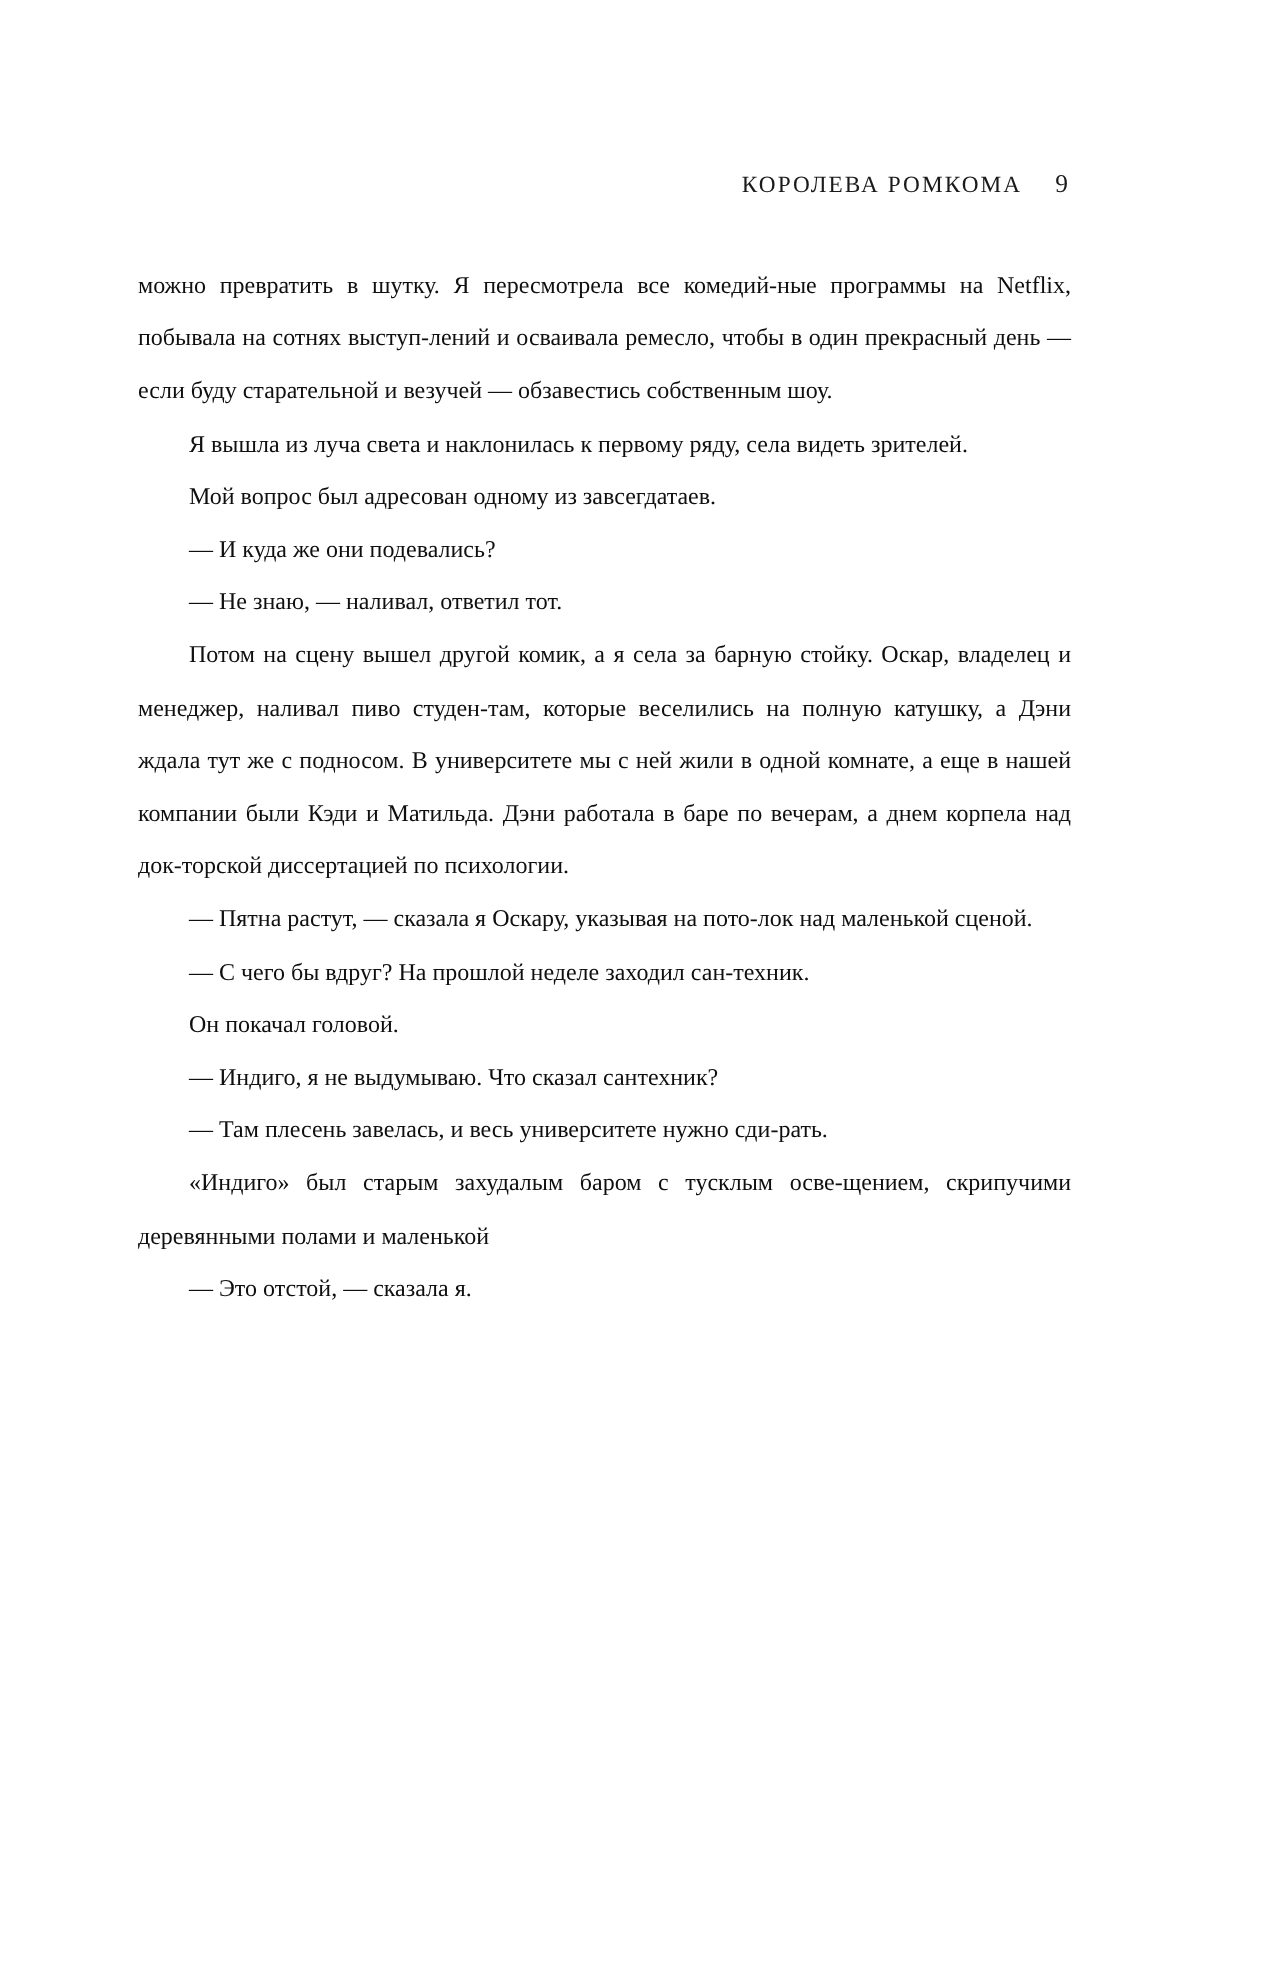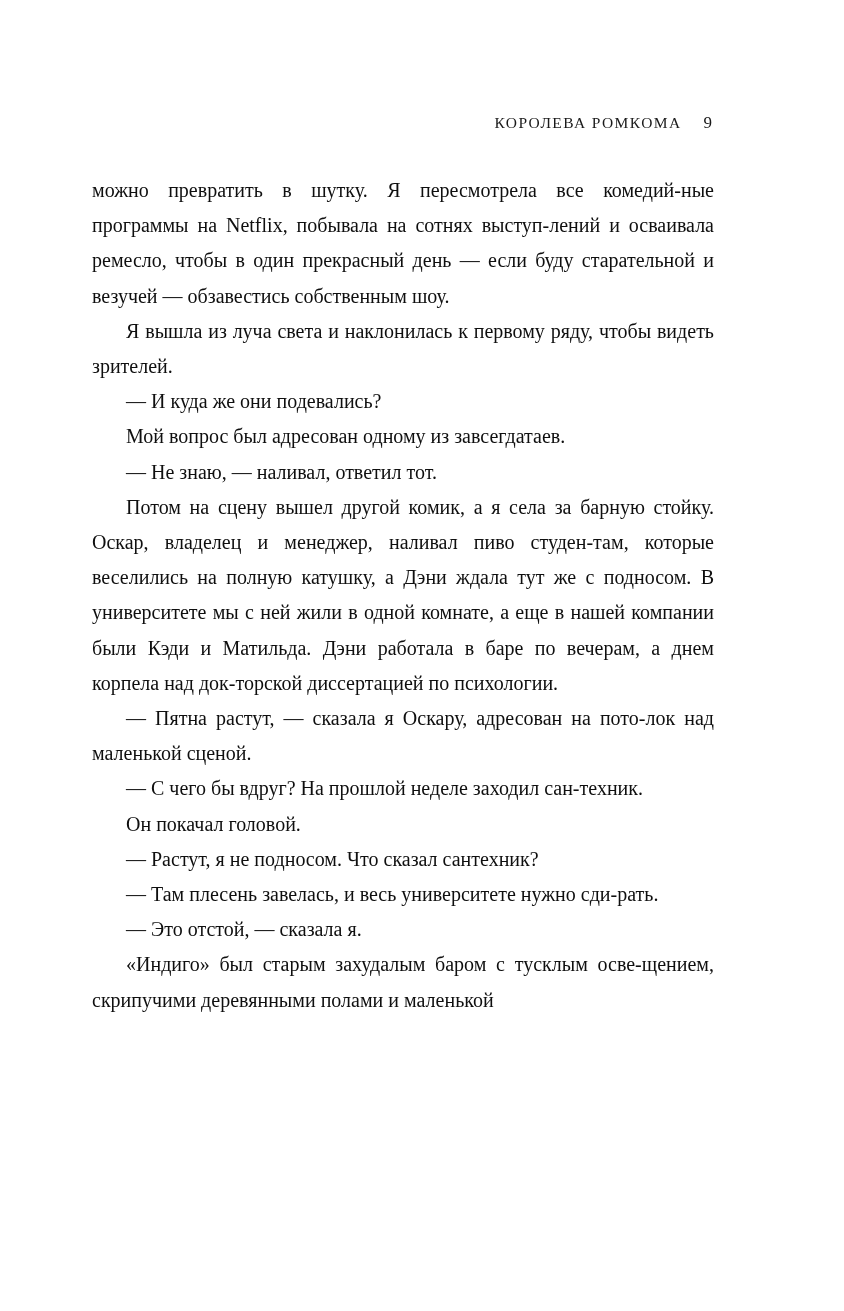--- a/index.html
+++ b/index.html
@@ -44,21 +44,21 @@
   .running-head .title {
     font-variant: small-caps;
     letter-spacing: 0.09em;
   }
   .running-head .folio {
     font-size: 17px;
     letter-spacing: 0;
   }
   .body-text p {
     margin: 0;
-    font-size: 20px;
+    font-size: 16px;
     line-height: 35.2px;
     text-align: justify;
     text-justify: inter-word;
     color: #0f0f0f;
     hyphens: manual;
   }
   .body-text p.indent {
     text-indent: 34px;
   }
   .body-text p.noindent {
@@ -71,28 +71,28 @@
 <div class="page">
   <div class="content">
 
     <div class="running-head">
       <span class="title">КОРОЛЕВА РОМКОМА</span>
       <span class="folio">9</span>
     </div>
 
     <div class="body-text">
       <p class="noindent">можно превратить в шутку. Я пересмотрела все комедий-ные программы на Netflix, побывала на сотнях выступ-лений и осваивала ремесло, чтобы в один прекрасный день — если буду старательной и везучей — обзавестись собственным шоу.</p>
-      <p class="indent">Я вышла из луча света и наклонилась к первому ряду, чтобы видеть зрителей.</p>
+      <p class="indent">Я вышла из луча света и наклонилась к первому ряду, села видеть зрителей.</p>
+      <p class="indent">Мой вопрос был адресован одному из завсегдатаев.</p>
       <p class="indent">— И куда же они подевались?</p>
-      <p class="indent">Мой вопрос был адресован одному из завсегдатаев.</p>
       <p class="indent">— Не знаю, — наливал, ответил тот.</p>
       <p class="indent">Потом на сцену вышел другой комик, а я села за барную стойку. Оскар, владелец и менеджер, наливал пиво студен-там, которые веселились на полную катушку, а Дэни ждала тут же с подносом. В университете мы с ней жили в одной комнате, а еще в нашей компании были Кэди и Матильда. Дэни работала в баре по вечерам, а днем корпела над док-торской диссертацией по психологии.</p>
-      <p class="indent">— Пятна растут, — сказала я Оскару, адресован на пото-лок над маленькой сценой.</p>
+      <p class="indent">— Пятна растут, — сказала я Оскару, указывая на пото-лок над маленькой сценой.</p>
       <p class="indent">— С чего бы вдруг? На прошлой неделе заходил сан-техник.</p>
       <p class="indent">Он покачал головой.</p>
-      <p class="indent">— Растут, я не подносом. Что сказал сантехник?</p>
+      <p class="indent">— Индиго, я не выдумываю. Что сказал сантехник?</p>
       <p class="indent">— Там плесень завелась, и весь университете нужно сди-рать.</p>
+      <p class="indent">«Индиго» был старым захудалым баром с тусклым осве-щением, скрипучими деревянными полами и маленькой</p>
       <p class="indent">— Это отстой, — сказала я.</p>
-      <p class="indent">«Индиго» был старым захудалым баром с тусклым осве-щением, скрипучими деревянными полами и маленькой</p>
     </div>
 
   </div>
 </div>
 
 </body></html>

